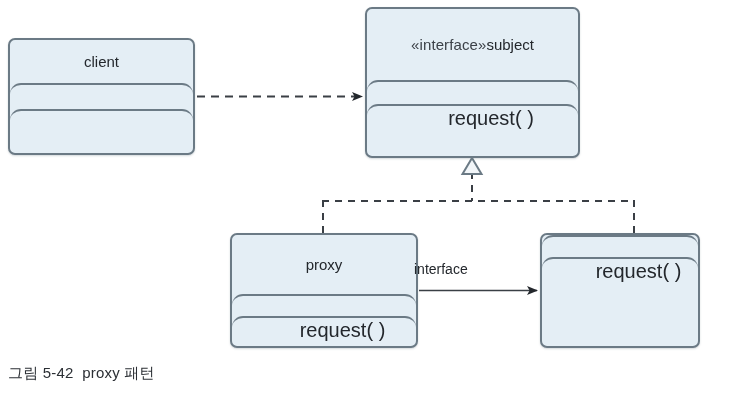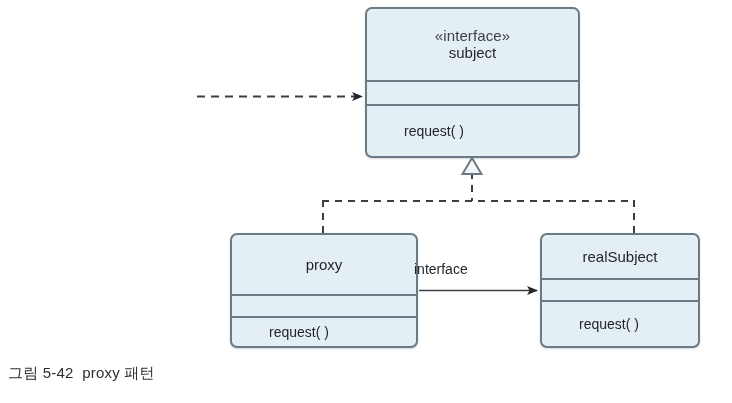--- a/index.html
+++ b/index.html
@@ -31,45 +31,46 @@
     border: 2px solid #6b7a85;
     border-radius: 7px;
     display: flex;
     flex-direction: column;
     z-index: 3;
     box-shadow: 0 1px 2px rgba(110,125,135,0.30);
   }
   .uml-compartment {
     box-sizing: border-box;
     display: flex;
-    flex-direction: column;
+    flex-direction: row;
     align-items: center;
     justify-content: center;
     overflow: hidden;
+    border-radius: 11px;
   }
   .uml-compartment.divider-top {
     border-top: 2px solid #6b7a85;
   }
   .cmp-name   { flex: none; }
   .cmp-attrs  { flex: none; }
   .cmp-ops    { flex: 1 1 auto; align-items: flex-start; justify-content: center; }
 
   .class-stereotype {
     font-size: 15px;
     color: #3c4148;
     line-height: 1.15;
     letter-spacing: 0.1px;
   }
   .class-name {
     font-size: 15px;
     color: #23272c;
     line-height: 1.2;
   }
   .class-op {
-    font-size: 14px;
+    font-size: 20px;
     color: #23272c;
     padding-left: 6px;
     line-height: 1.2;
     margin-left: 31px;
   }
 
   
   .edge-label {
     position: absolute;
     font-size: 14px;
@@ -129,20 +130,27 @@
 
       <polygon points="472,158 481.5,174 462.5,174" fill="#f2f6f9" stroke="#6b7a85" stroke-width="2" stroke-linejoin="miter"></polygon>
     </g>
 
      realSubject : solid delegate association --&gt;
     <g>
       <line x1="419" y1="290.5" x2="537" y2="290.5" stroke="#3a3f45" stroke-width="1.6" marker-end="url(#arrow-filled)"></line>
     </g>
   </svg>
 
+  <div class="uml-class" id="class-client" style="left:8px; top:38px; width:187px; height:117px;">
+    <div class="uml-compartment cmp-name" style="height:43px;">
+      <div class="class-name">client</div>
+    </div>
+    <div class="uml-compartment cmp-attrs divider-top" style="height:26px;"></div>
+    <div class="uml-compartment cmp-ops divider-top"></div>
+  </div>
 
   <div class="uml-class" id="class-subject" style="left:365px; top:7px; width:215px; height:151px;">
     <div class="uml-compartment cmp-name" style="height:71px;">
       <div class="class-stereotype">«interface»</div>
       <div class="class-name">subject</div>
     </div>
     <div class="uml-compartment cmp-attrs divider-top" style="height:24px;"></div>
     <div class="uml-compartment cmp-ops divider-top">
       <div class="class-op">request( )</div>
     </div>
@@ -152,23 +160,20 @@
     <div class="uml-compartment cmp-name" style="height:59px;">
       <div class="class-name">proxy</div>
     </div>
     <div class="uml-compartment cmp-attrs divider-top" style="height:22px;"></div>
     <div class="uml-compartment cmp-ops divider-top">
       <div class="class-op">request( )</div>
     </div>
   </div>
 
   <div class="uml-class" id="class-realsubject" style="left:540px; top:233px; width:160px; height:115px;">
-    <div class="uml-compartment cmp-name" style="height:43px;">
-      <div class="class-name">realSubject</div>
-    </div>
     <div class="uml-compartment cmp-attrs divider-top" style="height:22px;"></div>
     <div class="uml-compartment cmp-ops divider-top">
       <div class="class-op">request( )</div>
     </div>
   </div>
 
   <div class="edge-label" style="left:414px; top:261px;">interface</div>
 
 </div>
 

